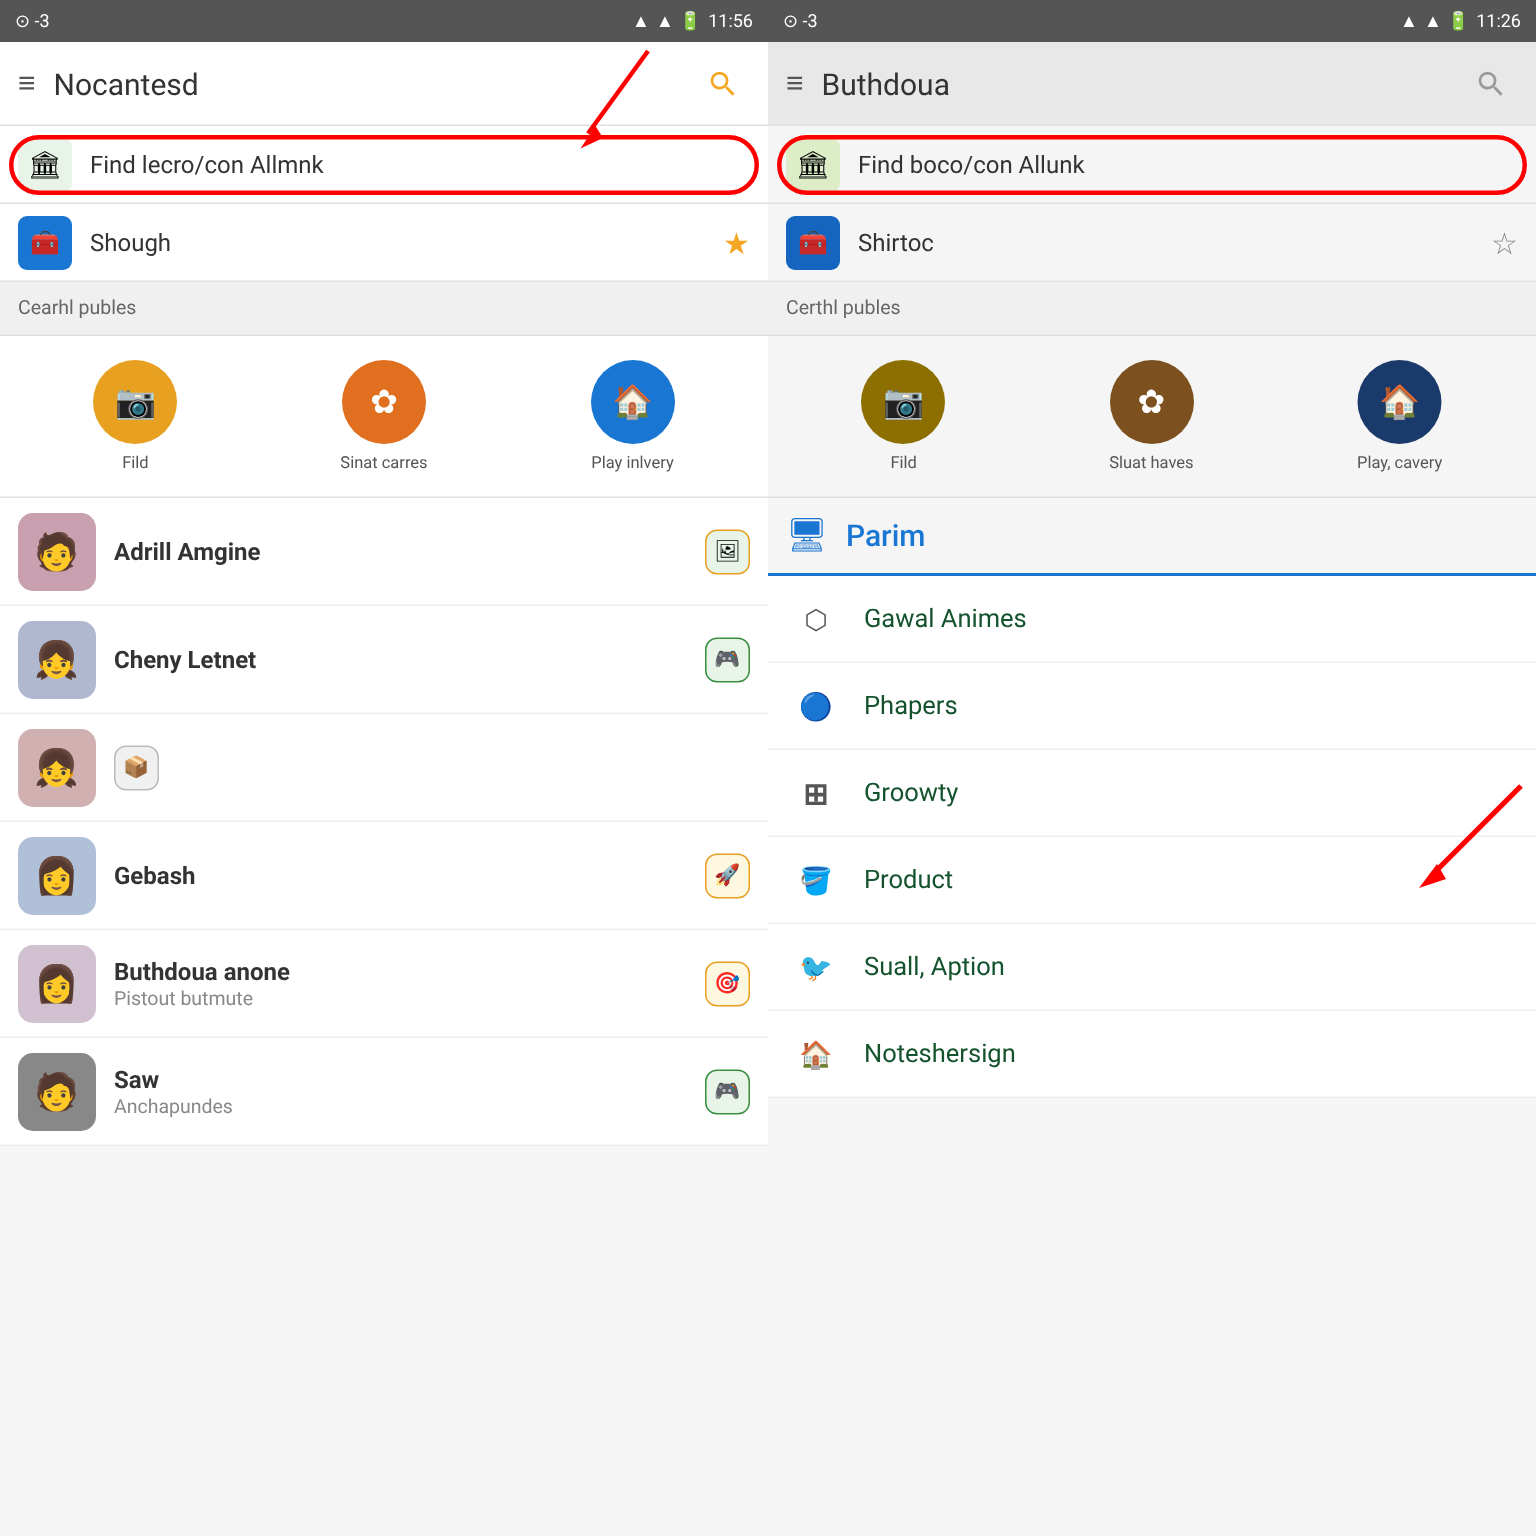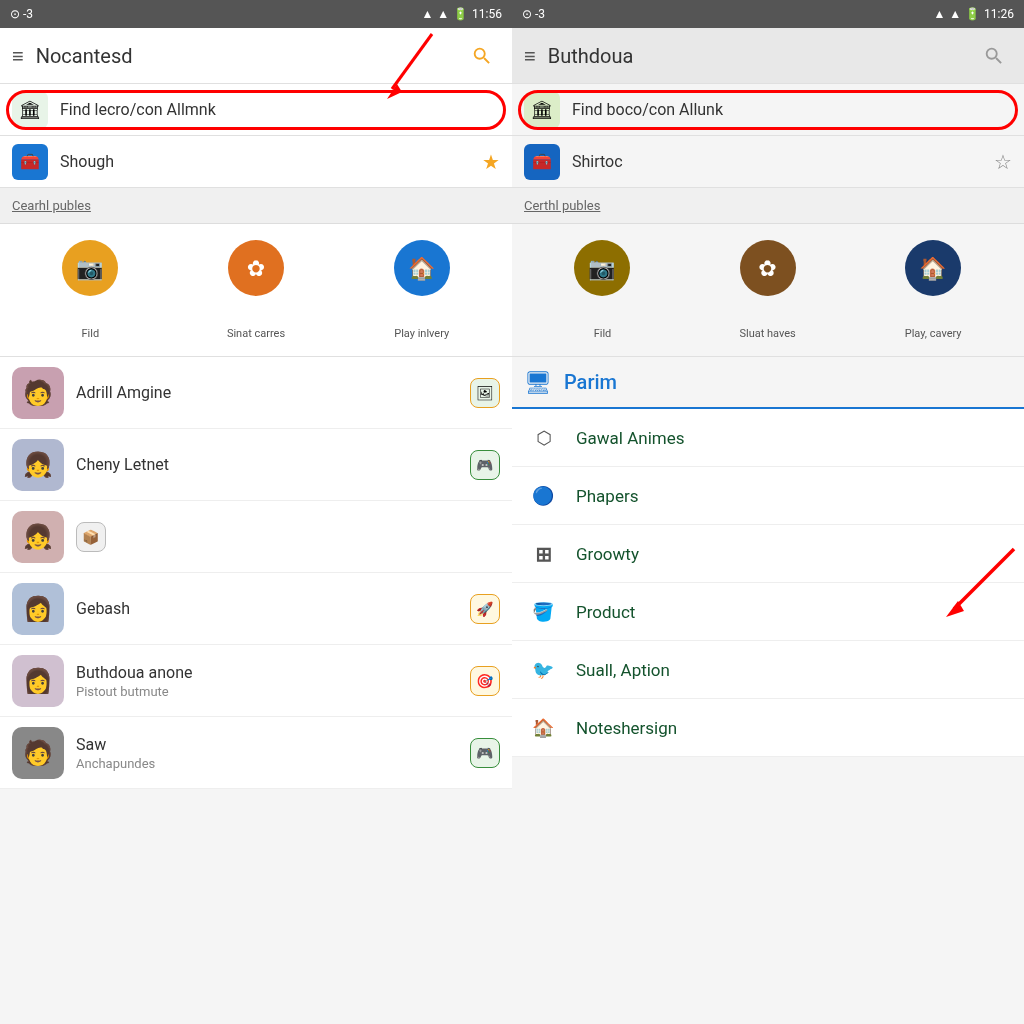--- a/index.html
+++ b/index.html
@@ -114,21 +114,20 @@
     
     .section-header {
       height: 36px;
       background: #f0f0f0;
       display: flex;
       align-items: center;
       padding: 0 12px;
       font-size: 13px;
       color: #666;
       border-bottom: 1px solid #ddd;
-      text-decoration: underline;
     }
 
     
     .quick-access {
       display: flex;
       align-items: center;
       justify-content: space-around;
       padding: 16px 8px;
       background: #fff;
       border-bottom: 1px solid #e0e0e0;
@@ -147,21 +146,20 @@
       display: flex;
       align-items: center;
       justify-content: center;
       font-size: 22px;
       color: #fff;
     }
     .quick-btn-label {
       font-size: 11px;
       color: #555;
       text-align: center;
-      margin-top: 25px;
     }
 
     
     .list-item {
       height: 72px;
       display: flex;
       align-items: center;
       padding: 0 12px;
       gap: 12px;
       border-bottom: 1px solid #eee;
@@ -174,21 +172,21 @@
       border-radius: 10px;
       background: #ccc;
       overflow: hidden;
       flex-shrink: 0;
       display: flex;
       align-items: center;
       justify-content: center;
       font-size: 24px;
     }
     .item-info { flex: 1; }
-    .item-title { font-size: 16px; color: #333; font-weight: 400; }
+    .item-title { font-size: 16px; color: #333; font-weight: 700; }
     .item-subtitle { font-size: 13px; color: #888; margin-top: 2px; }
     .item-badge {
       width: 30px;
       height: 30px;
       border-radius: 8px;
       display: flex;
       align-items: center;
       justify-content: center;
       font-size: 14px;
     }

